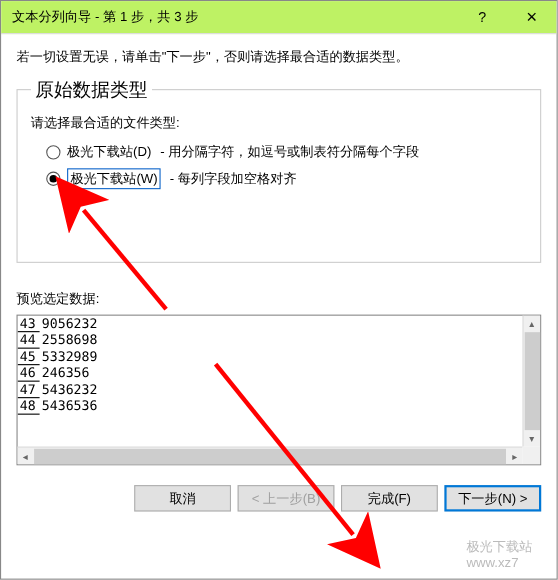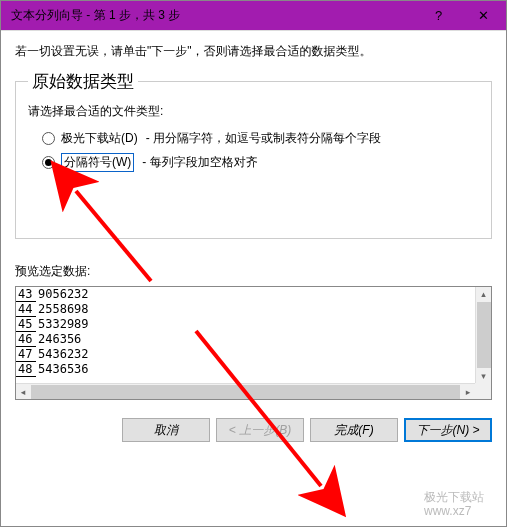--- a/index.html
+++ b/index.html
@@ -1,44 +1,44 @@
 <!DOCTYPE html>
 <html><head>
 <meta charset="utf-8">
 <style>
   * { box-sizing: border-box; margin: 0; padding: 0; }
   body { font-family: "Microsoft YaHei", SimSun, sans-serif; font-size: 12px; background: #fff; width: 507px; height: 527px; position: relative; overflow: hidden; border: 1px solid #888; }
-  .titlebar { display: flex; align-items: center; justify-content: space-between; height: 30px; padding: 0 0 0 10px; background: #a21caf; border-bottom: 1px solid #ddd; }
+  .titlebar { display: flex; align-items: center; justify-content: space-between; height: 30px; padding: 0 0 0 10px; background: #bef264; border-bottom: 1px solid #ddd; }
   .titlebar .title { font-size: 12px; color: #000; }
   .titlebar .controls { display: flex; height: 100%; }
   .titlebar .btn { width: 45px; display: flex; align-items: center; justify-content: center; font-size: 13px; color: #000; }
   .content { padding: 12px 14px 0 14px; }
   .para { margin-bottom: 10px; color: #000; }
   fieldset { border: 1px solid #ccc; padding: 10px 12px 60px 12px; margin-top: 6px; }
   legend { padding: 0 4px; font-size: 17px; }
   .opt-label { margin-bottom: 10px; }
   .radio-row { display: flex; align-items: center; margin: 6px 0 6px 14px; }
   .radio { width: 13px; height: 13px; border: 1px solid #555; border-radius: 50%; margin-right: 6px; position: relative; background: #fff; }
   .radio.selected::after { content: ''; position: absolute; width: 7px; height: 7px; background: #000; border-radius: 50%; top: 2px; left: 2px; }
   .radio-label { margin-right: 8px; }
   .radio-label.boxed { border: 1px solid #0a63c9; padding: 0 2px; }
   .desc { color: #000; }
   .preview-label { margin: 24px 0 6px 14px; }
-  .preview-box { border: 1px solid #888; margin: 0 14px; height: 114px; position: relative; background: #fff; }
+  .preview-box { border: 1px solid #888; margin: 0 14px; height: 137px; position: relative; background: #fff; }
   .preview-inner { position: absolute; top: 0; left: 0; right: 16px; bottom: 16px; overflow: hidden; font-family: SimSun, monospace; font-size: 12px; }
   .prow { display: flex; height: 15px; line-height: 15px; }
   .rn { width: 20px; text-align: left; border-bottom: 1px solid #000; margin-right: 2px; padding-left: 2px;}
   .scroll-v { position: absolute; right: 0; top: 0; bottom: 16px; width: 16px; background: #f0f0f0; border-left: 1px solid #ddd; display: flex; flex-direction: column; justify-content: space-between; align-items: center; }
   .scroll-h { position: absolute; left: 0; right: 16px; bottom: 0; height: 16px; background: #f0f0f0; border-top: 1px solid #ddd; display: flex; justify-content: space-between; align-items: center; }
   .scroll-corner { position: absolute; right: 0; bottom: 0; width: 16px; height: 16px; background: #f0f0f0; }
   .sbtn { width: 14px; height: 14px; font-size: 9px; color: #666; display:flex; align-items:center; justify-content:center;}
   .thumb-v { width: 14px; flex: 1; background: #cdcdcd; margin: 1px; }
   .thumb-h { height: 14px; flex: 1; background: #cdcdcd; margin: 1px; }
   .buttons { display: flex; justify-content: flex-end; gap: 6px; padding: 18px 14px 0 0; }
-  .dlg-btn { min-width: 88px; height: 24px; border: 1px solid #adadad; background: #e1e1e1; font-size: 12px; display: flex; align-items: center; justify-content: center; color: #000; font-style: italic; }
+  .dlg-btn { min-width: 88px; height: 24px; border: 1px solid #adadad; background: #e1e1e1; font-size: 12px; display: flex; align-items: center; justify-content: center; color: #000; }
   .dlg-btn.disabled { color: #a0a0a0; }
   .dlg-btn.primary { border: 2px solid #0078d7; }
   .watermark { position: absolute; bottom: 8px; right: 22px; font-size: 12px; color: #bbb; text-align: left; line-height: 14px; pointer-events: none;}
   .annot { position: absolute; top: 0; left: 0; pointer-events: none; }
 </style>
 </head>
 <body>
 
 <div class="titlebar">
   <span class="title">文本分列向导 - 第 1 步，共 3 步</span>
@@ -56,21 +56,21 @@
     <div class="opt-label">请选择最合适的文件类型:</div>
 
     <div class="radio-row">
       <span class="radio"></span>
       <span class="radio-label">极光下载站(D)</span>
       <span class="desc">- 用分隔字符，如逗号或制表符分隔每个字段</span>
     </div>
 
     <div class="radio-row">
       <span class="radio selected"></span>
-      <span class="radio-label boxed">分隔符号(W)</span>
+      <span class="radio-label boxed">极光下载站(W)</span>
       <span class="desc">- 每列字段加空格对齐</span>
     </div>
   </fieldset>
 </div>
 
 <div class="preview-label">预览选定数据:</div>
 <div class="preview-box">
   <div class="preview-inner">
     <div class="prow">
         <span class="rn">43</span>

